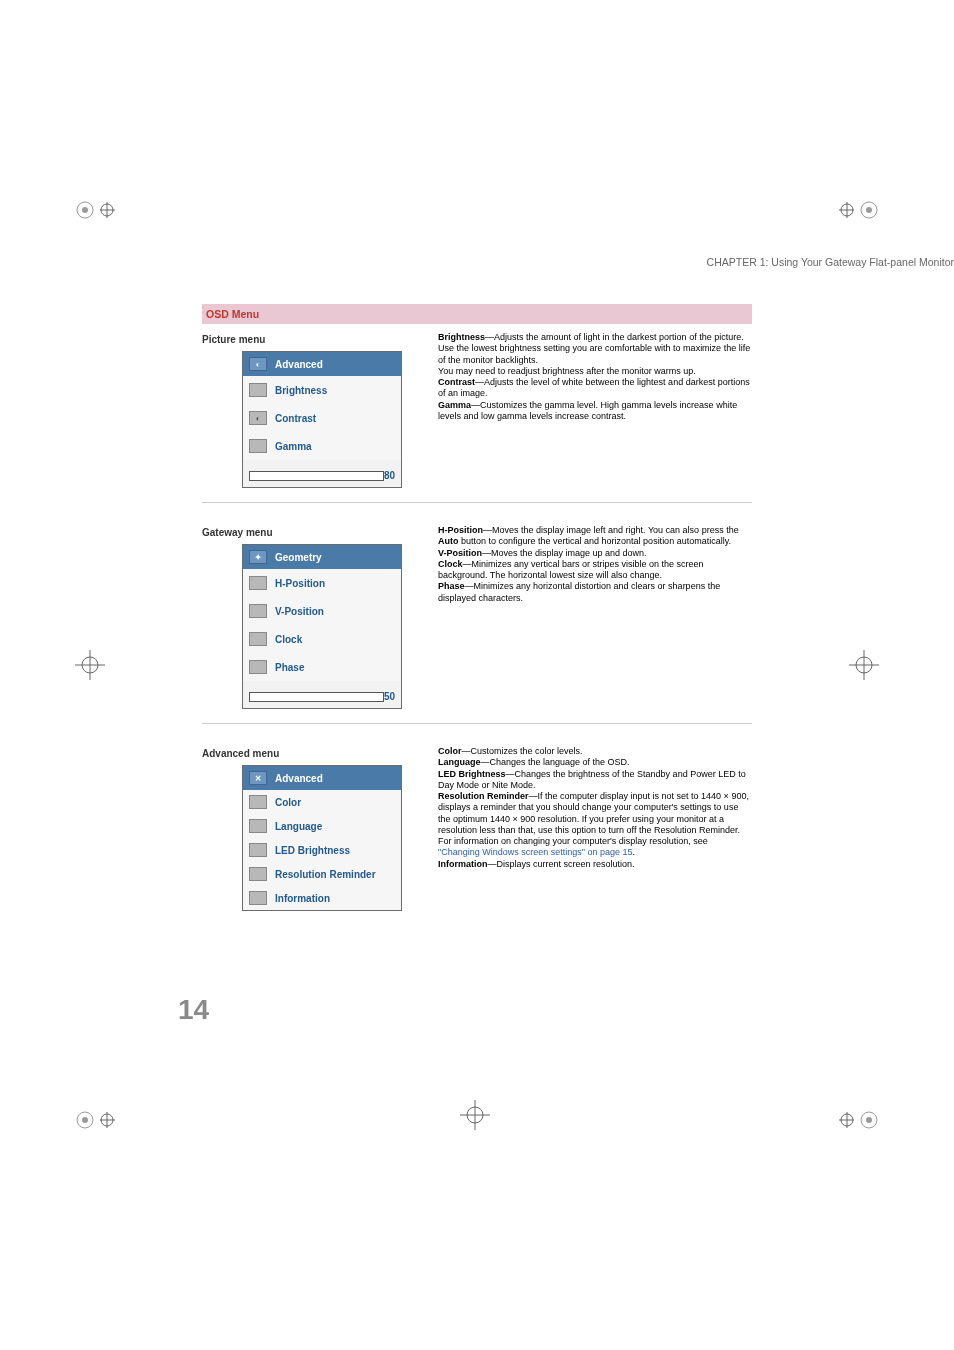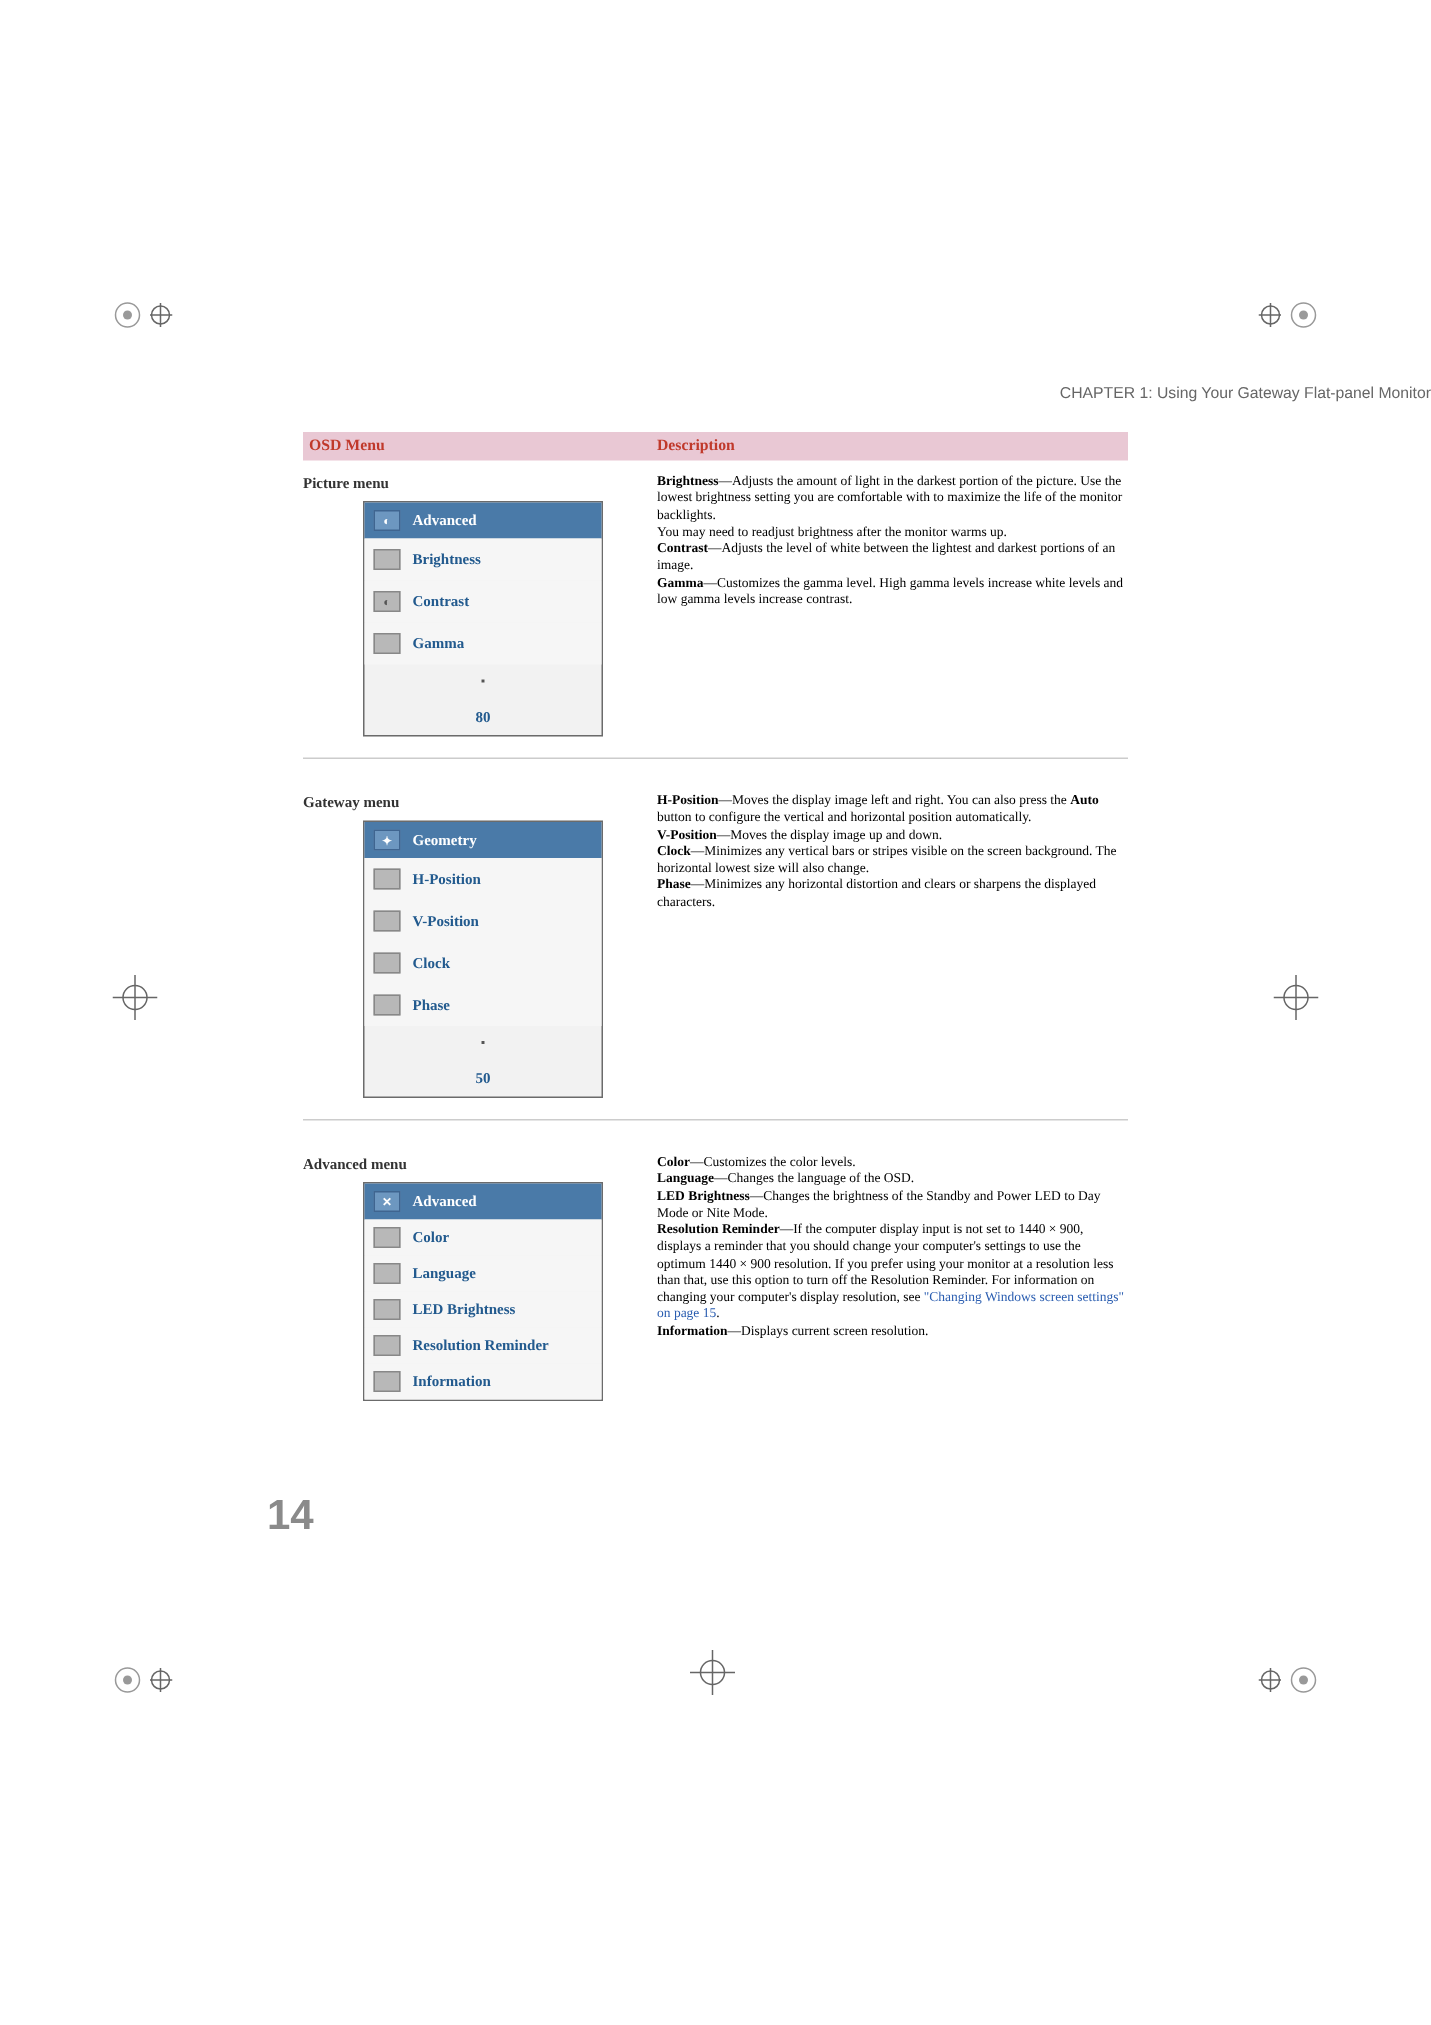--- a/index.html
+++ b/index.html
@@ -28,23 +28,22 @@
     top: 256px;
     left: 0; right: 0;
     text-align: right;
     font-size: 10.5px;
     color: #666;
   }
 
   .page {
     position: absolute;
     left: 202px;
-    top: 288px;
+    top: 304px;
     width: 550px;
-    font-family: Liberation Serif, serif;
   }
 
   
   .hdr {
     display: flex;
     background: #e9c8d4;
     font-size: 10.5px;
     font-weight: bold;
     color: #c0392b;
   }
@@ -92,22 +91,21 @@
     padding: 7px 6px;
     color: #225a8e;
     font-weight: bold;
     background: #f6f6f6;
   }
   .osd-slider {
     display: flex;
     align-items: center;
     padding: 4px 6px 6px 6px;
     margin-top: 6px;
-    gap: 18px;
-    flex-direction: column;
+    gap: 0;
   }
   .osd-slider .bar {
     flex: 1; height: 10px;
     border: 1px solid #555;
     background: #fff;
     position: relative;
   }
   .osd-slider .val { font-weight: bold; font-size: 10px; color: #225a8e; }
 
   .pagenum {
@@ -179,21 +177,20 @@
       <circle cx="30" cy="20" r="3" fill="#999"></circle>
     </svg>
 </div>
 
 <div class="chapter">CHAPTER 1: Using Your Gateway Flat-panel Monitor</div>
 
 <div class="page">
 
   <div class="hdr">
     <div class="c1">OSD Menu</div>
-    <div class="c2">Description</div>
   </div>
 
   <div class="row">
     <div class="left">
       <div class="menu-title">Picture menu</div>
       <div class="osd">
         <div class="osd-head">
           <span class="ico">◐</span>
           <span>Advanced</span>
         </div>

